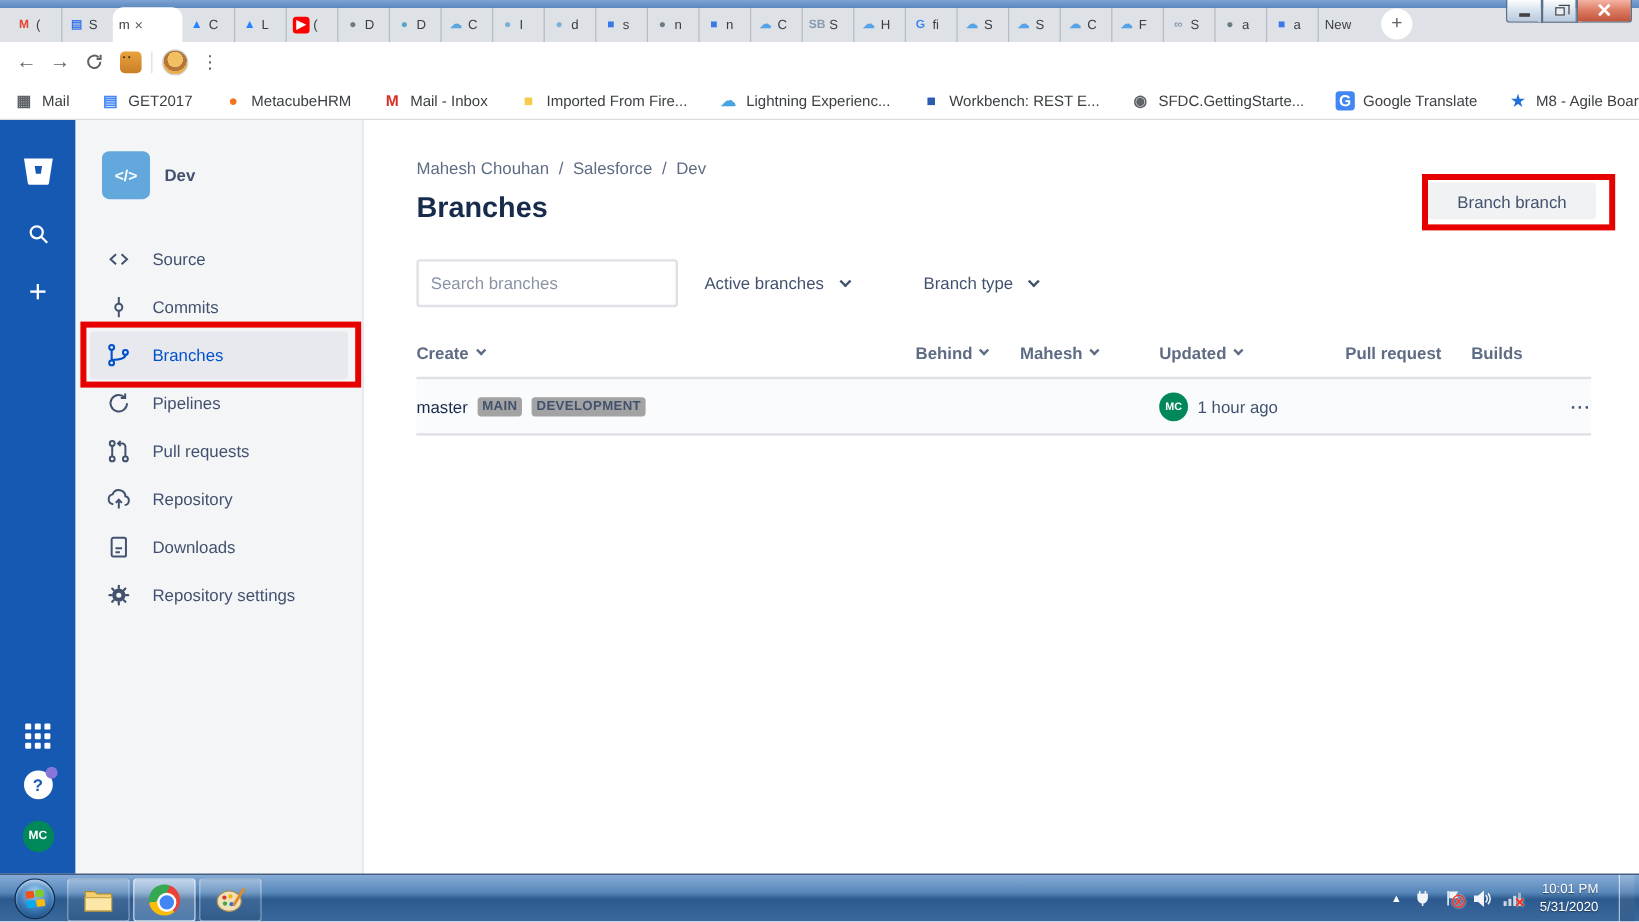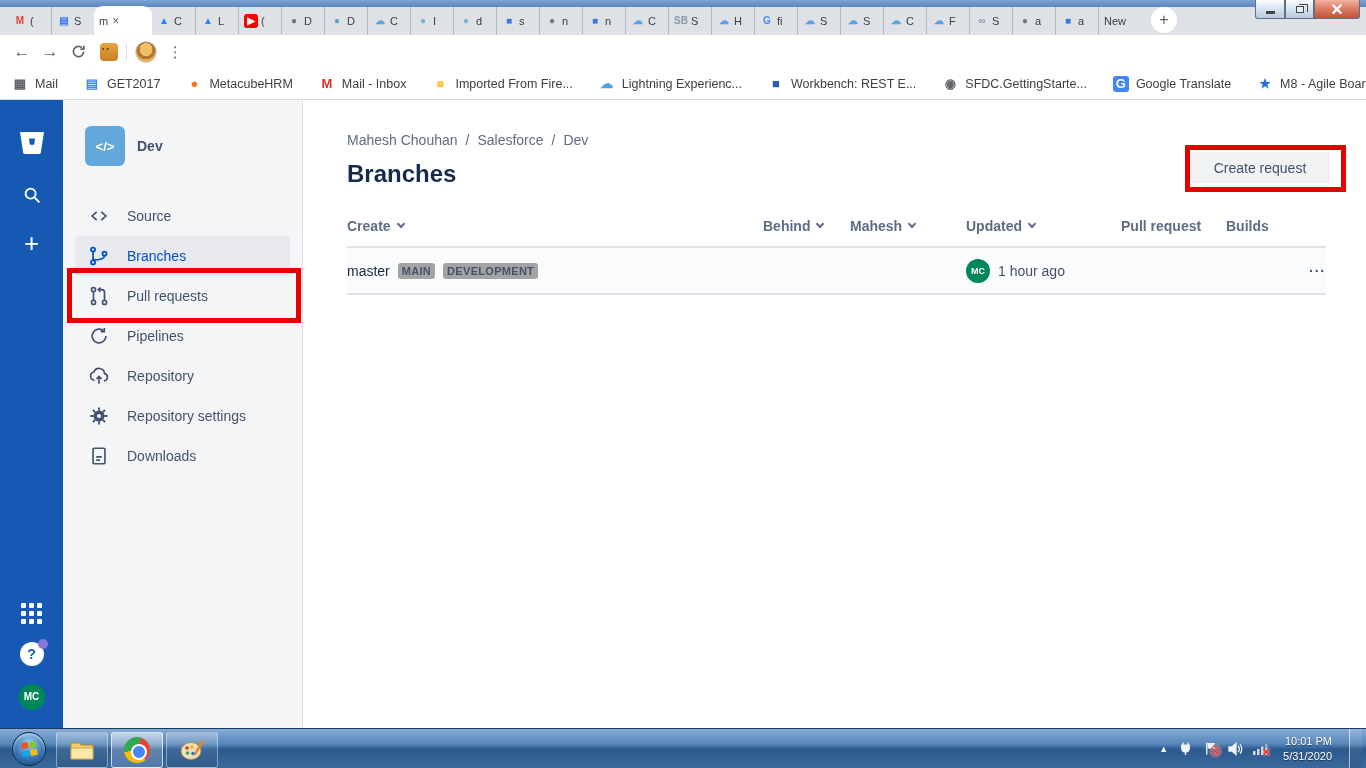--- a/index.html
+++ b/index.html
@@ -441,66 +441,85 @@
 
     <div class="nav-item">
       <span class="ni-ico">
         <svg width="22" height="22" viewBox="0 0 24 24" fill="none" stroke="#42526e" stroke-width="1.8">
           <path d="M9.5 7.5L4.5 12l5 4.5M14.5 7.5l5 4.5-5 4.5"></path>
           </svg>
       </span>
       <span>Source</span>
     </div>
 
+    <div class="nav-item">
+      <span class="ni-ico">
+        <svg width="22" height="22" viewBox="0 0 24 24" fill="none" stroke="#42526e" stroke-width="1.8">
+          <circle cx="12" cy="12" r="3.2"></circle>
+            <path d="M12 2.8v6M12 15.2v6"></path>
+          </svg>
+      </span>
+      <span>Commits</span>
+    </div>
 
     <div class="nav-wrap-annot">
       <div class="nav-item active">
         <span class="ni-ico">
           <svg width="22" height="22" viewBox="0 0 24 24" fill="none" stroke="#0052cc" stroke-width="1.9">
             <circle cx="5.5" cy="5" r="2.2"></circle>
               <circle cx="5.5" cy="19" r="2.2"></circle>
               <circle cx="18" cy="9.5" r="2.2"></circle>
             <path d="M5.5 7.2v9.6M18 11.7c0 3.3-5.7 4.6-12.5 4.6"></path>
             </svg>
         </span>
         <span>Branches</span>
       </div>
     </div>
 
     <div class="nav-item">
       <span class="ni-ico">
         <svg width="22" height="22" viewBox="0 0 24 24" fill="none" stroke="#42526e" stroke-width="1.8">
+          <path d="M19.5 12a7.5 7.5 0 1 1-2.2-5.3"></path>
+            <path d="M17.8 3.2v4h-4"></path>
+          </svg>
+      </span>
+      <span>Pipelines</span>
+    </div>
+
+    <div class="nav-item">
+      <span class="ni-ico">
+        <svg width="22" height="22" viewBox="0 0 24 24" fill="none" stroke="#42526e" stroke-width="1.8">
           <circle cx="6" cy="5" r="2.2"></circle>
             <circle cx="6" cy="19" r="2.2"></circle>
             <circle cx="18" cy="19" r="2.2"></circle>
           <path d="M6 7.2v9.6M11.5 5h3.5a3 3 0 0 1 3 3v8.8"></path>
             <path d="M13.7 2.8L11.3 5l2.4 2.2"></path>
           </svg>
       </span>
       <span>Pull requests</span>
     </div>
 
     <div class="nav-item">
       <span class="ni-ico">
         <svg width="22" height="22" viewBox="0 0 24 24" fill="none" stroke="#42526e" stroke-width="1.8">
-          <path d="M19.5 12a7.5 7.5 0 1 1-2.2-5.3"></path>
-            <path d="M17.8 3.2v4h-4"></path>
-          </svg>
-      </span>
-      <span>Pipelines</span>
-    </div>
-
-    <div class="nav-item">
-      <span class="ni-ico">
-        <svg width="22" height="22" viewBox="0 0 24 24" fill="none" stroke="#42526e" stroke-width="1.8">
           <path d="M7 16.5a4.5 4.5 0 0 1-.6-8.9A6 6 0 0 1 18 9.4a4 4 0 0 1-.6 7.9"></path>
           <path d="M12 20.5v-7.5M9.2 15.3L12 12.5l2.8 2.8"></path>
           </svg>
       </span>
       <span>Repository</span>
+    </div>
+
+    <div class="nav-item">
+      <span class="ni-ico">
+        <svg width="22" height="22" viewBox="0 0 24 24" fill="none" stroke="#42526e" stroke-width="1.8">
+          <rect x="5.5" y="3.5" width="13" height="17" rx="1.5"></rect>
+            <path d="M9 13h6M9 16.5h4"></path>
+          </svg>
+      </span>
+      <span>Downloads</span>
     </div>
 
     <div class="nav-item">
       <span class="ni-ico">
         <svg width="22" height="22" viewBox="0 0 24 24">
           <g fill="#42526e">
             <rect x="11" y="2.5" width="2" height="4" rx="1" transform="rotate(0 12 12)"></rect>
             <rect x="11" y="2.5" width="2" height="4" rx="1" transform="rotate(45 12 12)"></rect>
             <rect x="11" y="2.5" width="2" height="4" rx="1" transform="rotate(90 12 12)"></rect>
             <rect x="11" y="2.5" width="2" height="4" rx="1" transform="rotate(135 12 12)"></rect>
@@ -508,44 +527,45 @@
             <rect x="11" y="2.5" width="2" height="4" rx="1" transform="rotate(225 12 12)"></rect>
             <rect x="11" y="2.5" width="2" height="4" rx="1" transform="rotate(270 12 12)"></rect>
             <rect x="11" y="2.5" width="2" height="4" rx="1" transform="rotate(315 12 12)"></rect>
             <circle cx="12" cy="12" r="6"></circle>
           </g>
           <circle cx="12" cy="12" r="2.3" fill="#f4f5f7"></circle>
         </svg>
       </span>
       <span>Repository settings</span>
     </div>
-
-    <div class="nav-item">
-      <span class="ni-ico">
-        <svg width="22" height="22" viewBox="0 0 24 24" fill="none" stroke="#42526e" stroke-width="1.8">
-          <rect x="5.5" y="3.5" width="13" height="17" rx="1.5"></rect>
-            <path d="M9 13h6M9 16.5h4"></path>
-          </svg>
-      </span>
-      <span>Downloads</span>
-    </div>
   </div>
 
   <div class="main">
     <div class="breadcrumb">
       <span class="crumb">Mahesh Chouhan</span>
       <span>/</span>
       <span class="crumb">Salesforce</span>
       <span>/</span>
       <span class="crumb">Dev</span>
     </div>
     <div class="page-title">Branches</div>
 
-    <button class="create-btn">Create request</button>
-
+    <button class="create-btn">Branch branch</button>
+
+    <div class="filter-row">
+      <input class="search-input" type="text" placeholder="Search branches" style="">
+      <div class="dropdown dd1">
+        <span>Active branches</span>
+        <span class="chev"></span>
+      </div>
+      <div class="dropdown dd2">
+        <span>Branch type</span>
+        <span class="chev"></span>
+      </div>
+    </div>
 
     <div class="table">
       <div class="thead">
         <div class="th col-branch">
           <span>Create</span>
           <span class="chev"></span>
         </div>
         <div class="th col-behind">
           <span>Behind</span>
           <span class="chev"></span>

